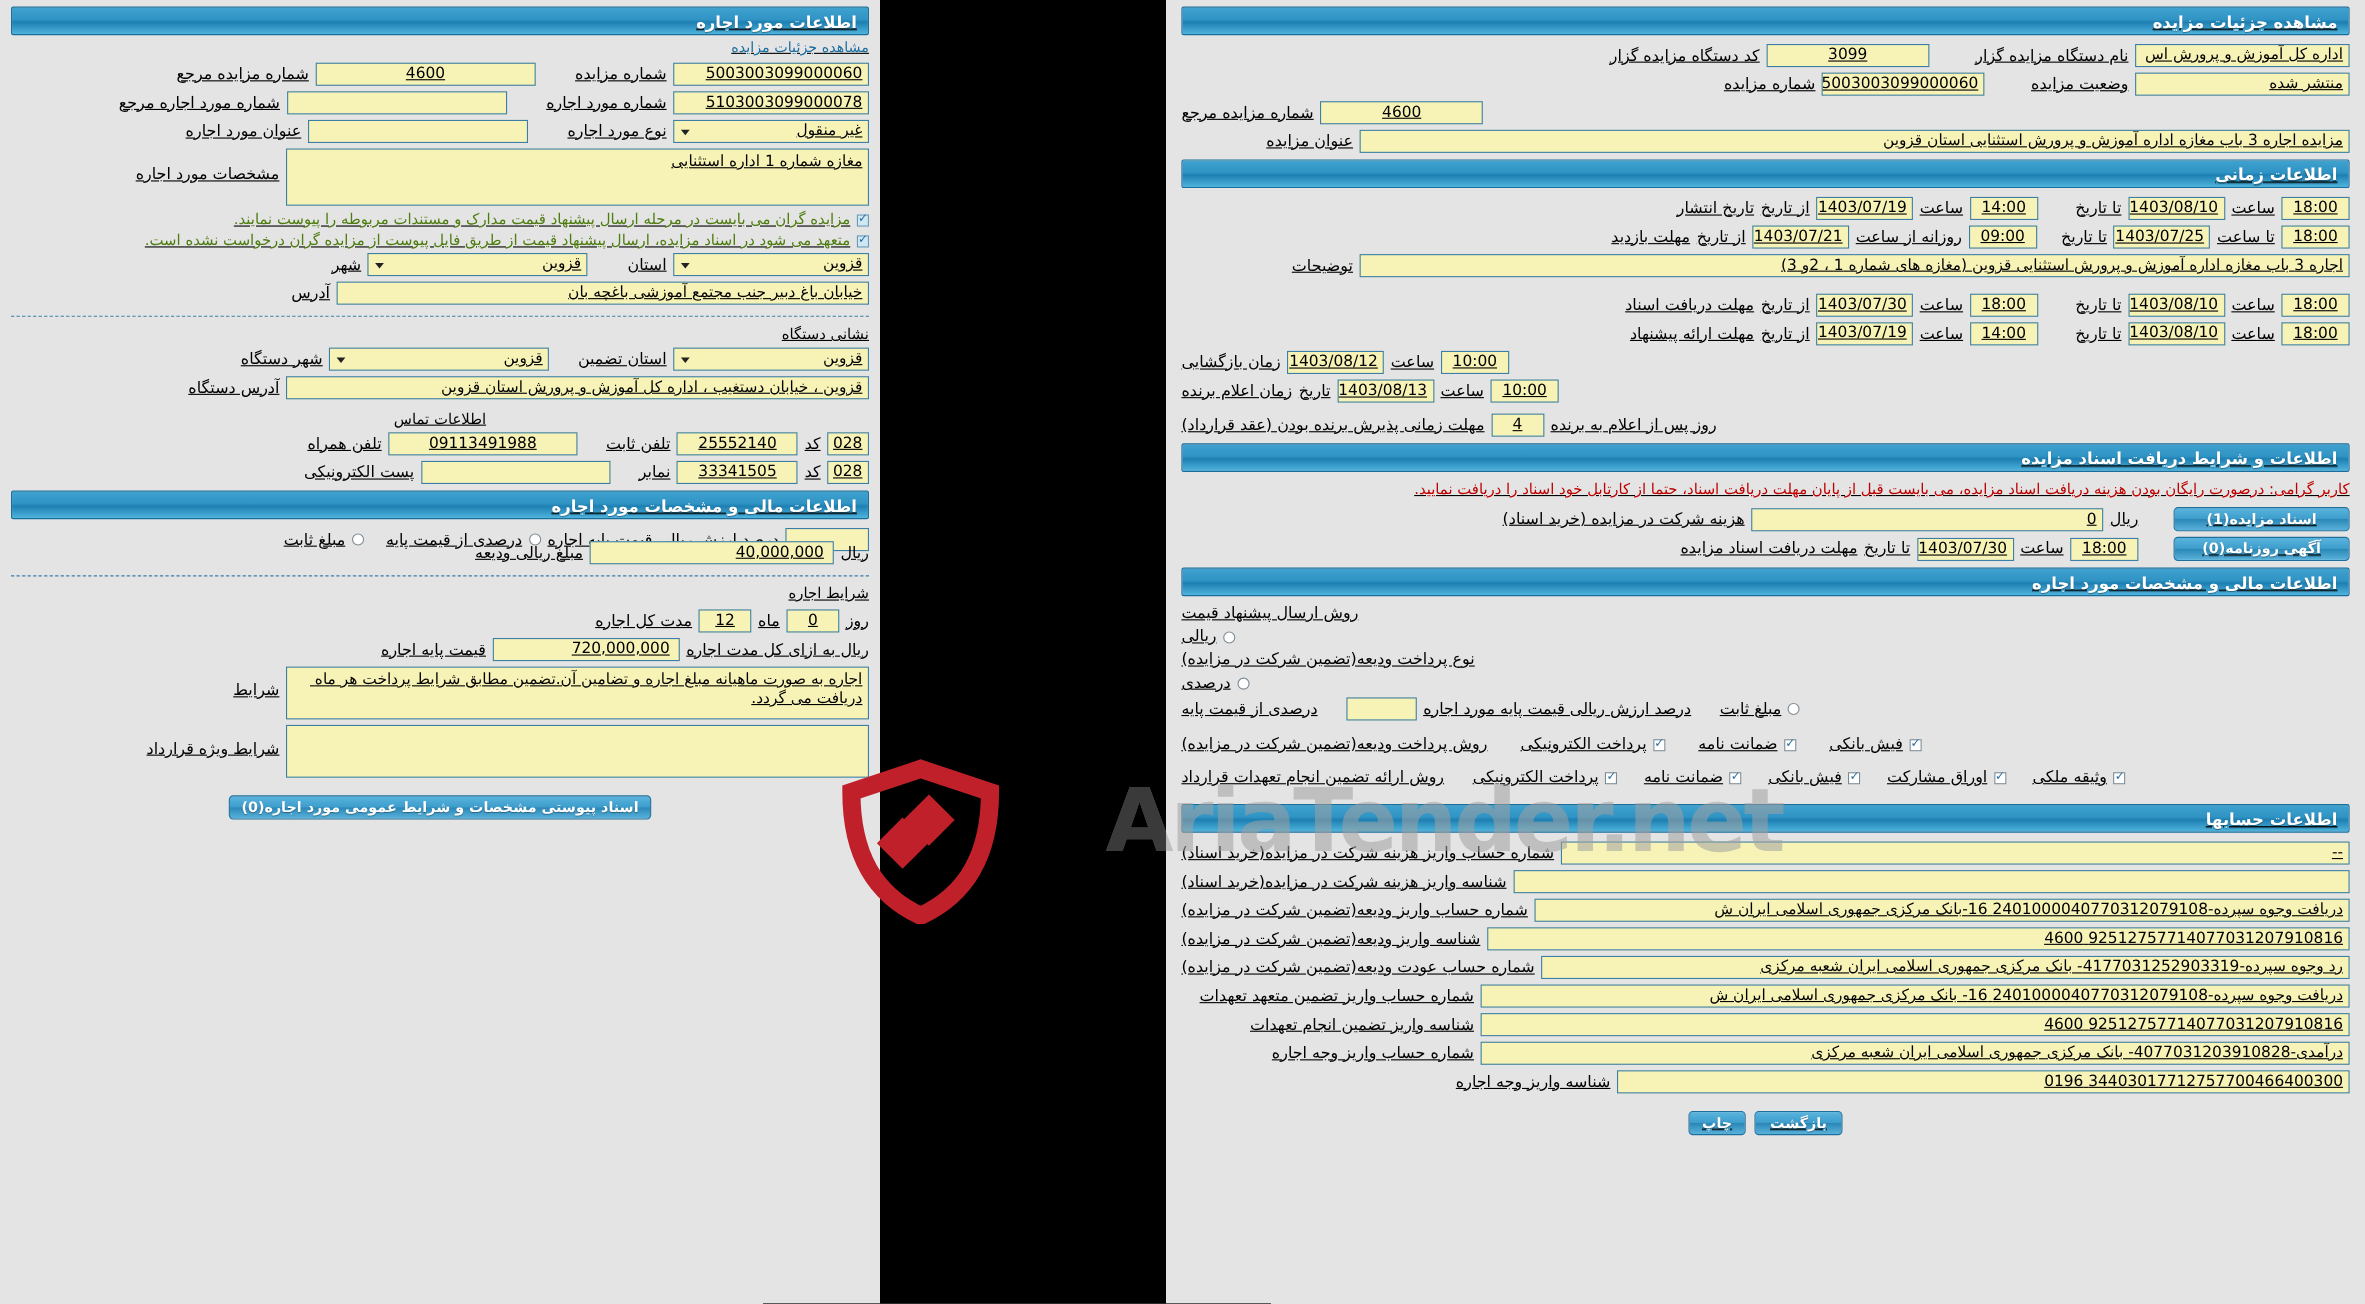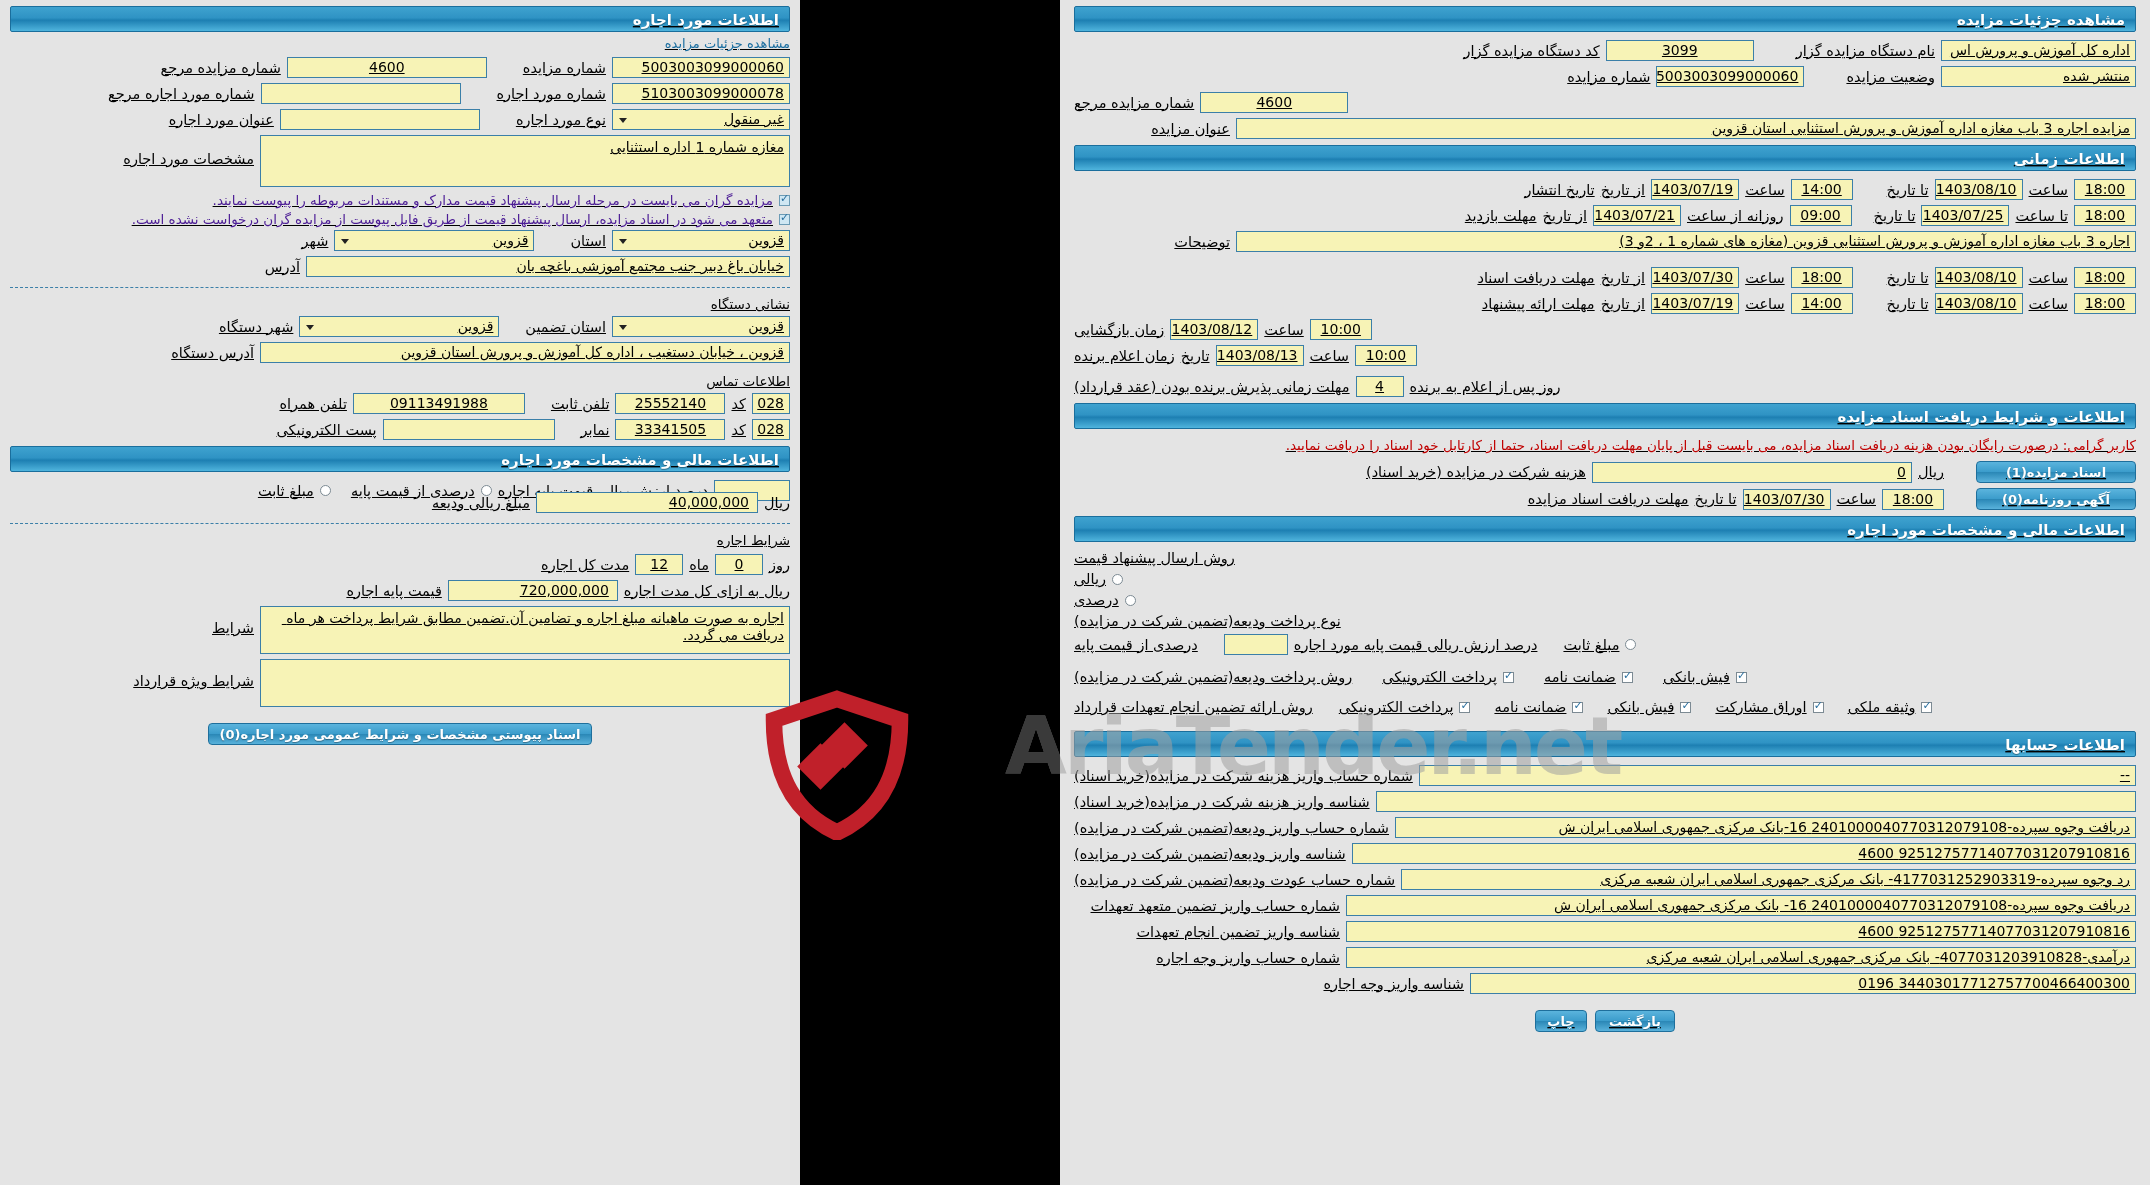--- a/index.html
+++ b/index.html
@@ -66,21 +66,21 @@
     border-left: 4px solid transparent;
     border-right: 4px solid transparent;
     border-top: 5px solid #222;
   }
   .ta {
     background:#f7f3b6; border:1px solid #3b7fa8;
     font-size:14px; padding:3px 5px; text-align:right;
     overflow:hidden; white-space:pre-wrap; line-height:17px;
   }
 
-  .note { font-size: 13.5px; color:#4c1d95; text-align: right; margin: 3px 0; display:flex; align-items:center; gap:6px; justify-content:flex-start;}
+  .note { font-size: 13.5px; color:#4d7c0f; text-align: right; margin: 3px 0; display:flex; align-items:center; gap:6px; justify-content:flex-start;}
   .chk { width:11px; height:11px; border:1px solid #6c9bb5; background:#cfe7f3; display:inline-block; position:relative; flex:0 0 auto;}
   .chk::after{content:"✓"; position:absolute; left:0px; top:-4px; font-size:11px; color:#2a6f9e;}
 
   .divider { border-top: 1px dashed #3b7fa8; margin: 10px 0 8px 0; }
 
   .btn {
     display:inline-block;
     background: linear-gradient(to bottom, #5bb4dd 0%, #3b9ccb 50%, #2a87b6 51%, #59b2db 100%);
     border:1px solid #1e6f9c;
     border-radius: 4px;
@@ -193,21 +193,21 @@
         <div style="width:14px;"></div>
         <div class="fld sel" style="width:200px;">قزوین</div>
         <div class="lbl">شهر دستگاه</div>
       </div>
 
       <div class="row">
         <div class="fld rt" style="width:530px;">قزوین ، خیابان دستغیب ، اداره کل آموزش و پرورش استان قزوین</div>
         <div class="lbl">آدرس دستگاه</div>
       </div>
 
-      <div style="text-align:right;font-size:13.5px;margin:10px 0 4px 0;">
+      <div style="text-align:center;font-size:13.5px;margin:10px 0 4px 0;">
         <span>اطلاعات تماس</span>
       </div>
 
       <div class="row">
         <div class="fld" style="width:38px;">028</div>
         <div class="lbl">کد</div>
         <div class="fld" style="width:110px;">25552140</div>
         <div class="lbl">تلفن ثابت</div>
         <div style="width:14px;"></div>
         <div class="fld" style="width:172px;">09113491988</div>
@@ -432,26 +432,26 @@
       </div>
 
       <div class="row" style="justify-content:flex-end;">
         <div class="lbl">روش ارسال پیشنهاد قیمت</div>
       </div>
       <div class="row" style="justify-content:flex-end;">
         <span class="radio"></span>
         <div class="lbl">ریالی</div>
       </div>
       <div class="row" style="justify-content:flex-end;">
+        <div class="lbl">نوع پرداخت ودیعه(تضمین شرکت در مزایده)</div>
+      </div>
+
+      <div class="row" style="justify-content:flex-end;">
         <span class="radio"></span>
         <div class="lbl">درصدی</div>
-      </div>
-
-      <div class="row" style="justify-content:flex-end;">
-        <div class="lbl">نوع پرداخت ودیعه(تضمین شرکت در مزایده)</div>
       </div>
       <div class="row" style="justify-content:flex-end;">
         <span class="radio"></span>
         <div class="lbl">مبلغ ثابت</div>
         <div style="width:14px;"></div>
         <div class="lbl">درصد ارزش ریالی قیمت پایه مورد اجاره</div>
         <div class="fld" style="width:64px;"></div>
         <div style="width:14px;"></div>
         <div class="lbl">درصدی از قیمت پایه</div>
       </div>

